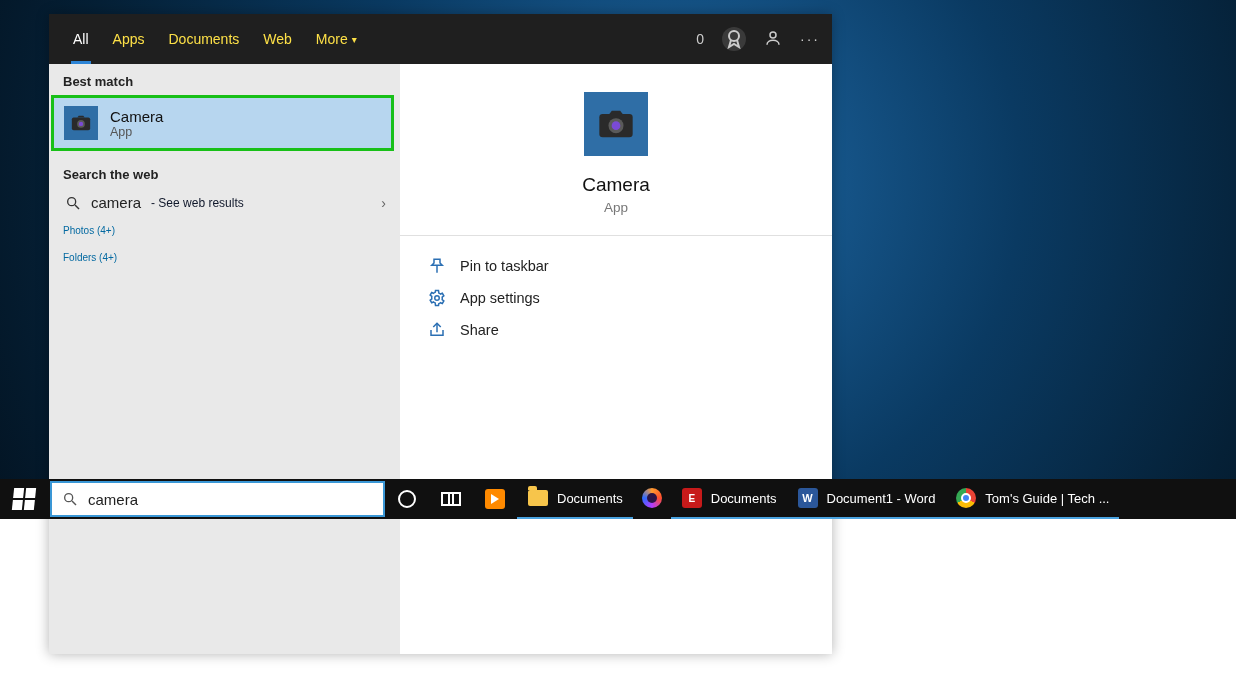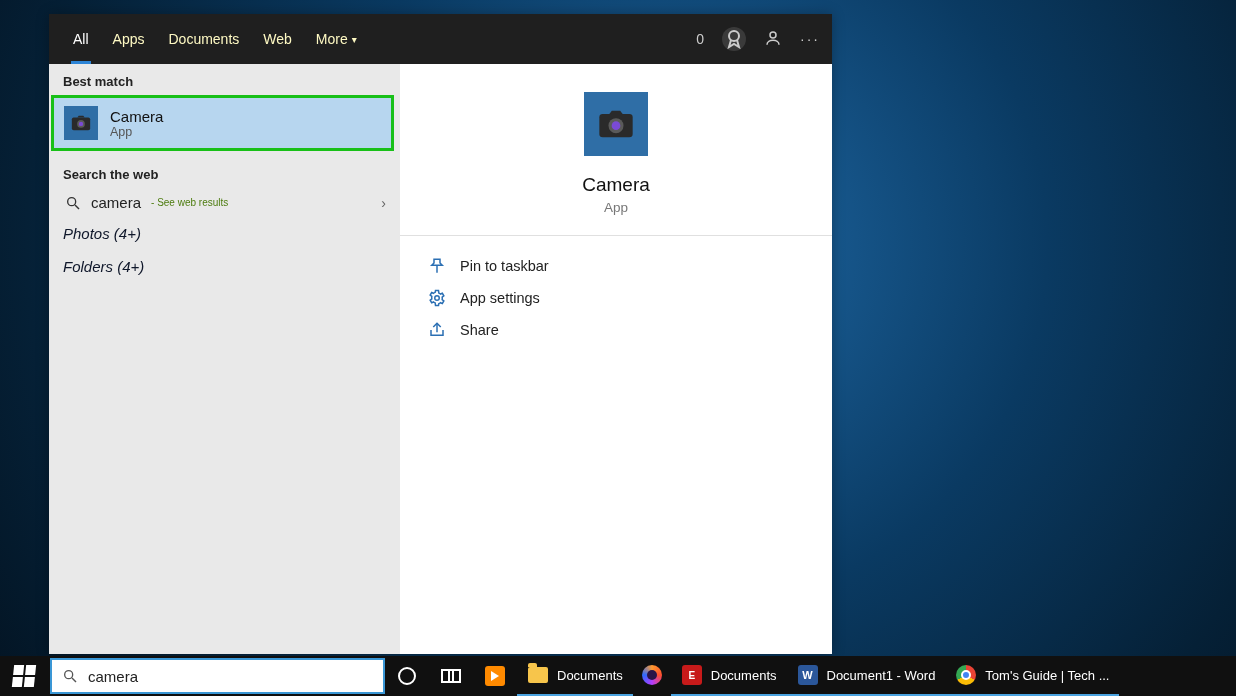--- a/index.html
+++ b/index.html
@@ -1,57 +1,57 @@
 <!DOCTYPE html>
 <html><head>
 <meta charset="utf-8">
 <style>
 * { margin: 0; padding: 0; box-sizing: border-box; font-family: "Segoe UI", sans-serif; }
 html, body { width: 1236px; height: 696px; overflow: hidden; }
 .desktop {
-  width: 1236px; height: 696px;
+  width: 1236px; height: 519px;
   background: radial-gradient(circle at 55% 35%, #1f6aa8 0%, #0a3a62 45%, #052036 80%, #031423 100%);
   position: relative;
   padding-left: 6px;
 }
 .search-panel {
   position: absolute; left: 49px; top: 14px;
   width: 783px; height: 640px;
   background: #fff;
   display: flex; flex-direction: column;
   box-shadow: 0 0 12px rgba(0,0,0,.3);
 }
 .tabs {
   height: 50px; background: #1f1f1f; color: #fff;
   display: flex; align-items: center; padding: 0 12px;
   font-size: 14px;
 }
-.tab { padding: 0 12px; height: 50px; display:flex; align-items:center; cursor:pointer; color:#fef9c3; position:relative; }
+.tab { padding: 0 12px; height: 50px; display:flex; align-items:center; cursor:pointer; color:#fde047; position:relative; }
 .tab.active { color:#fff; }
 .tab.active::after { content:""; position:absolute; left:10px; right:10px; bottom:0; height:3px; background:#2c84d6; }
 .tab .chev { margin-left:4px; font-size:10px; }
 .tabs-spacer { flex:1; }
 .tabs-right { display:flex; align-items:center; gap:18px; color:#ccc; font-size:14px; }
 .medal { width:24px; height:24px; border-radius:50%; background:#3a3a3a; display:flex; align-items:center; justify-content:center; font-size:12px;}
 .body { flex:1; display:flex; }
 .left-col { width: 351px; background:#e9e9e9; display:flex; flex-direction:column; }
 .sect-label { font-size:13px; font-weight:600; color:#222; padding:10px 14px 6px;border-radius:13px; }
 .best-match {
   margin: 0 6px 6px 2px; border: 3px solid #18c018; background:#b7d6ef;
   padding: 8px 10px; display:flex; align-items:center; gap:12px;
 }
 .cam-tile-sm { width:34px; height:34px; background:#2f6ea6; display:flex; align-items:center; justify-content:center; }
 .cam-tile-sm svg { width:22px; height:22px; }
 .bm-txt .t { font-size:15px; color:#111; }
 .bm-txt .s { font-size:12.5px; color:#555; }
 .web-row { display:flex; align-items:center; gap:10px; padding:6px 14px 6px 16px; cursor:pointer; }
 .web-row .q { font-size:15px; color:#222; }
-.web-row .hint { font-size:10px; color:#4d7c0f; }
+.web-row .hint { font-size:12px; color:#0f172a; }
 .web-row .chevr { margin-left:auto; color:#666; font-size:14px; }
-.cat { font-size:15px; color:#0f172a; padding:8px 14px; cursor:pointer;font-style:italic; }
+.cat { font-size:10px; color:#0369a1; padding:8px 14px; cursor:pointer; }
 .right-col { flex:1; background:#fff; display:flex; flex-direction:column; }
 .hero { display:flex; flex-direction:column; align-items:center; padding:28px 0 20px; }
 .cam-tile-lg { width:64px; height:64px; background:#2f6ea6; display:flex; align-items:center; justify-content:center; }
 .cam-tile-lg svg { width:40px; height:40px; }
 .hero .t { margin-top:18px; font-size:19px; color:#111; }
 .hero .s { margin-top:4px; font-size:13.5px; color:#777; }
 .divider { height:1px; background:#e0e0e0; margin: 0; }
 .actions { padding:14px 24px; display:flex; flex-direction:column; }
 .action { display:flex; align-items:center; gap:14px; padding:7px 4px; font-size:14.5px; color:#222; cursor:pointer; }
 .action .ic { width:18px; height:18px; color:#2b6fb3; display:flex; align-items:center; justify-content:center; }

